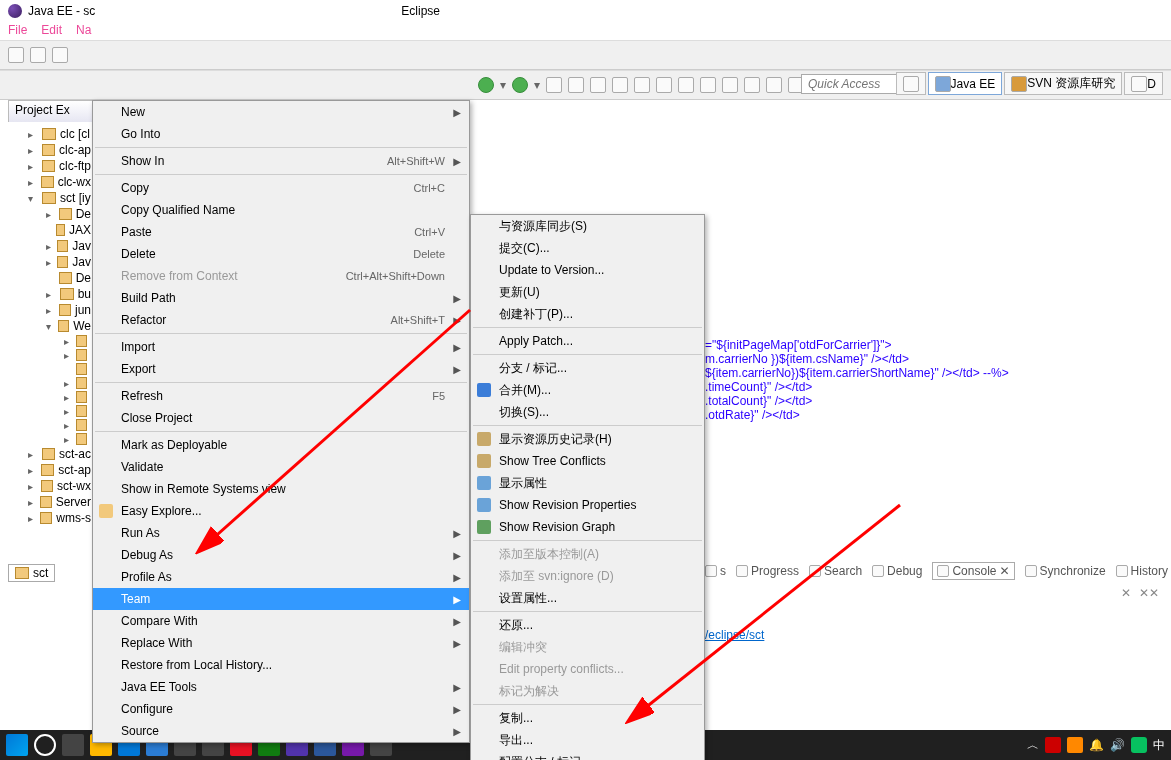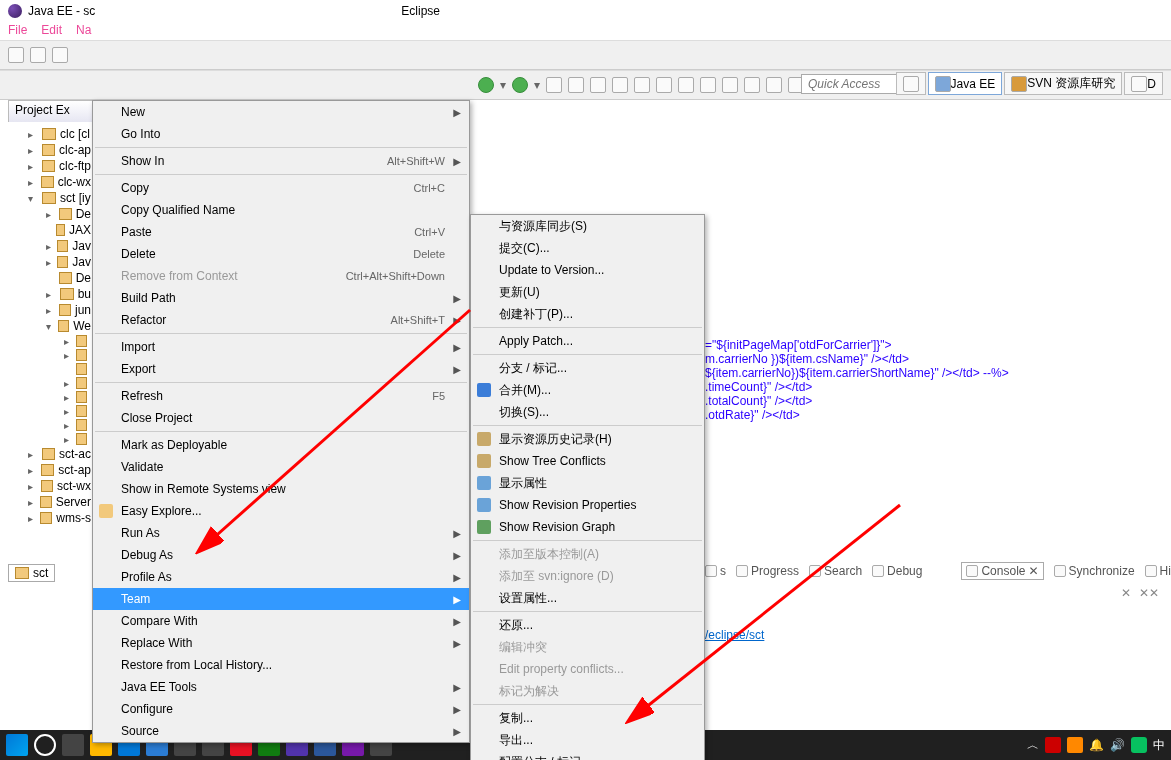--- a/index.html
+++ b/index.html
@@ -33,21 +33,21 @@
 .menu-label { flex: 1; }
 .menu-shortcut { color: #666; font-size: 11px; }
 .submenu-arrow { position: absolute; right: 8px; font-size: 10px; color: #555; }
 .menu-row.sel .submenu-arrow { color: #fff; }
 .menu-icn { position: absolute; left: 6px; width: 14px; height: 14px; border-radius: 2px; }
 .context-sub { position: absolute; left: 470px; top: 114px; width: 235px; background: #f0f0f0; border: 1px solid #999; box-shadow: 2px 2px 5px rgba(0,0,0,.3); z-index: 60; }
 .editor-area { position: absolute; left: 705px; top: 238px; right: 8px; font-family: Consolas, monospace; font-size: 12px; white-space: pre; color: #000; }
 .editor-area .attr { color: #2a00ff; }
 .console-tabs { position: absolute; left: 705px; top: 462px; right: 8px; display: flex; gap: 10px; align-items: center; }
 .console-tab { display: flex; align-items: center; gap: 3px; color: #555; font-family: Consolas, monospace; }
-.console-tab.active { background: #fff; border: 1px solid #aaa; padding: 1px 4px; margin-left: 29px; }
+.console-tab.active { background: #fff; border: 1px solid #aaa; padding: 1px 4px; }
 .console-body { position: absolute; left: 705px; top: 528px; font-family: Consolas, monospace; font-size: 12px; }
 .console-body .link { color: #0066cc; text-decoration: underline; }
 .bottom-tabs { position: absolute; left: 8px; bottom: 4px; }
 .btab { display: inline-flex; align-items: center; gap: 4px; padding: 1px 6px; border: 1px solid #aaa; background: #fff; font-family: Consolas, monospace; }
 .taskbar { position: absolute; left: 0; bottom: 0; width: 100%; height: 30px; background: #202020; display: flex; align-items: center; padding: 0 6px; gap: 6px; }
 .tb-icn { width: 22px; height: 22px; border-radius: 2px; background: #444; }
 .tb-icn.win { background: linear-gradient(135deg, #0078d7, #00a4ef); }
 .tray { margin-left: auto; display: flex; gap: 6px; align-items: center; }
 .arrow-anno { position: absolute; stroke: #ff0000; fill: #ff0000; z-index: 80; pointer-events: none; }
 .close-icons { position: absolute; right: 18px; top: 486px; display: flex; gap: 6px; }

